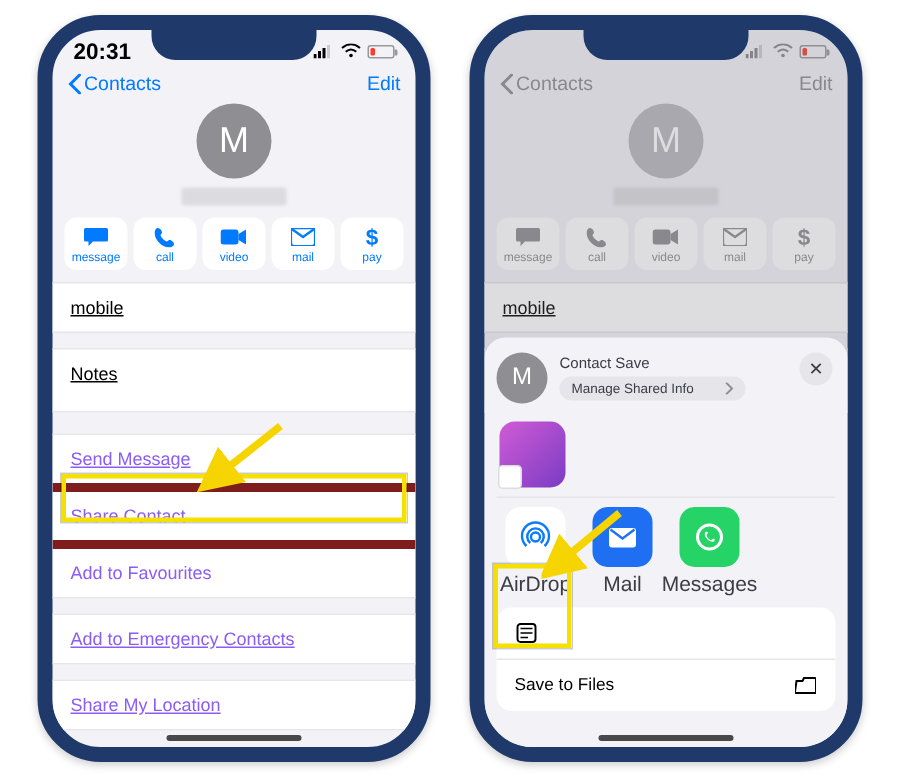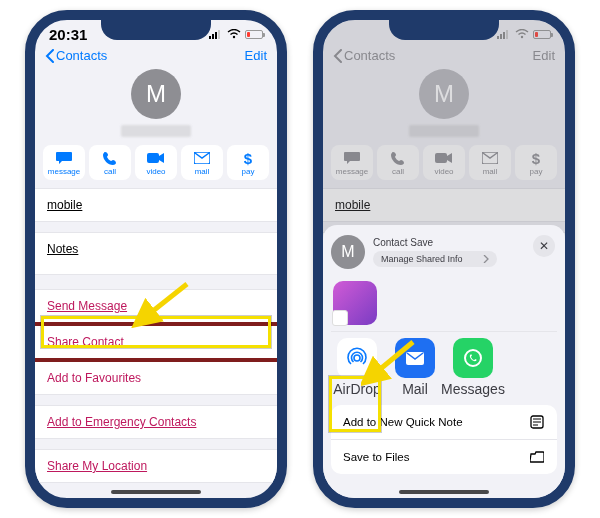--- a/index.html
+++ b/index.html
@@ -19,23 +19,23 @@
   .avatar { width:50px; height:50px; border-radius:50%; background:#8e8e93; color:#fff; display:flex; align-items:center; justify-content:center; font-size:24px; margin: 2px auto 6px; }
   .name-blur { width:70px; height:12px; background:#dcdce0; margin:0 auto 8px; filter: blur(1px); border-radius:2px; }
   .actions { display:flex; gap:4px; padding: 0 8px 8px; }
   .abtn { flex:1; background:#fff; border-radius:8px; display:flex; flex-direction:column; align-items:center; justify-content:center; padding:6px 0 4px; gap:2px; }
   .abtn .ico { width:18px; height:14px; display:flex; align-items:center; justify-content:center; color:#007aff; }
   .abtn .lbl { font-size:8px; color:#007aff; }
   .phone.dimmed .abtn .ico, .phone.dimmed .abtn .lbl { color: #8e8e93; }
   .phone.dimmed .navbar .back, .phone.dimmed .navbar .edit { color:#8e8e93; }
   .phone.dimmed .avatar { background:#c7c7cc; }
   .section { background:#fff; border-top:1px solid #e5e5ea; border-bottom:1px solid #e5e5ea; }
-  .cell { padding: 9px 12px; font-size:12px; color:#000; border-top:4px solid #7f1d1d; }
+  .cell { padding: 9px 12px; font-size:12px; color:#000; border-top:6px solid #7f1d1d; }
   .cell:first-child { border-top:none;text-decoration:underline; }
-  .cell.link { color:#be185d; }
+  .cell.link { color:#8b5cf6; }
   .gap { height:14px; }
   .gap-sm { height:10px; }
   .highlight-box { position:absolute; border:3px solid #f5e000; box-shadow: 0 0 0 1px rgba(0,0,0,.2); pointer-events:none; z-index:60; }
   .arrow { position:absolute; z-index:65; pointer-events:none; }
   .arrow svg { width:100%; height:100%; }
   .homebar { position:absolute; bottom:4px; left:50%; transform:translateX(-50%); width:90px; height:4px; background:#000; border-radius:3px; opacity:.7; z-index:70; }
 
   
   .sheet { position:absolute; left:0; right:0; bottom:0; background:#f2f2f7; border-top-left-radius:14px; border-top-right-radius:14px; z-index:40; padding:10px 8px 24px; }
   .sheet-header { display:flex; align-items:center; gap:8px; position:relative; padding-bottom:8px; }
@@ -314,21 +314,20 @@
                 <circle cx="12" cy="12" r="8" fill="none" stroke="#fff" stroke-width="2"></circle>
                 <path d="M9 9 c0 0 1 -1 2 0 c0 1 -1 1 -1 2 c1 2 2 3 3 3 c1 0 1 -1 2 -1 c1 1 0 2 0 2 c-3 1 -7 -3 -6 -6 z" fill="#fff"></path>
               </svg>
             </div>
           <div class="albl">Messages</div>
         </div>
       </div>
 
       <div class="sheet-actions">
         <div class="shact">
-          <span>Add to New Quick Note</span>
           <span class="ric">
               <svg width="14" height="14" viewBox="0 0 14 14">
                 <rect x="1" y="1" width="12" height="12" rx="2" fill="none" stroke="#000" stroke-width="1.3"></rect>
                 <path d="M3 4 h8 M3 7 h8 M3 10 h5" stroke="#000" stroke-width="1"></path>
               </svg>
             </span>
         </div>
         <div class="shact">
           <span>Save to Files</span>
           <span class="ric">

